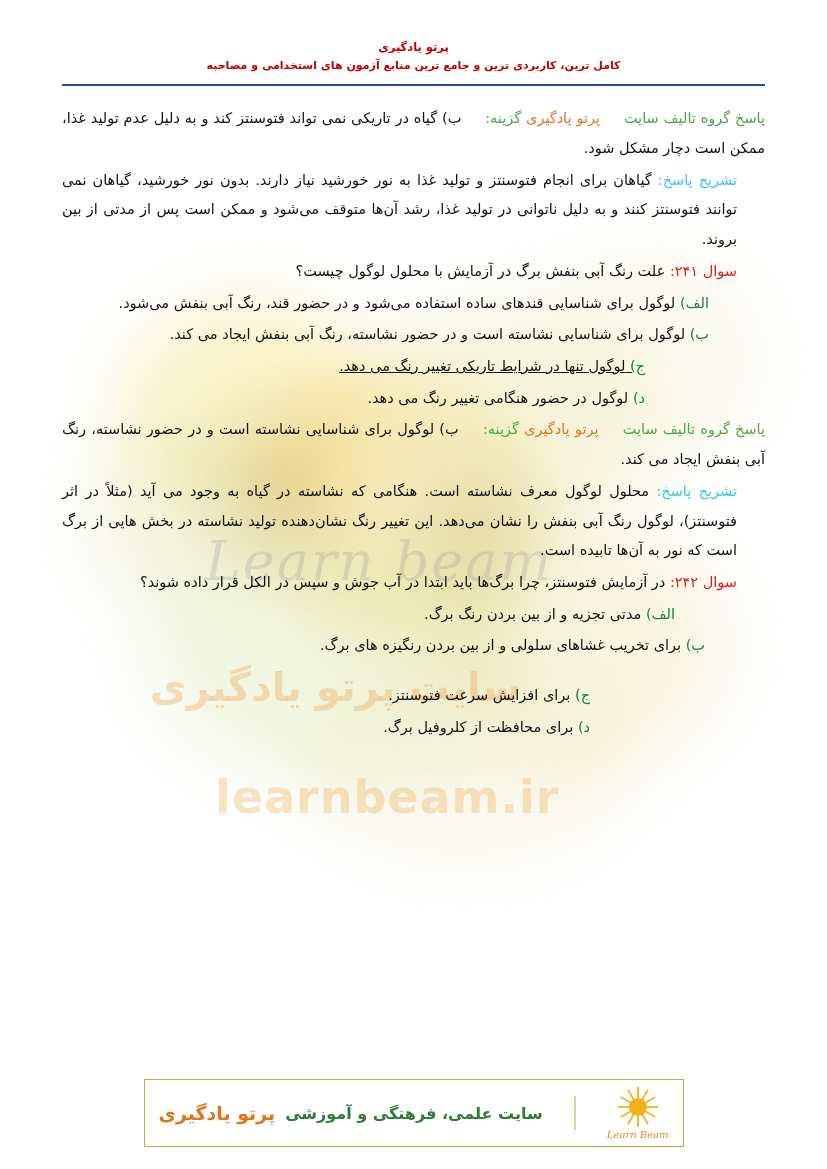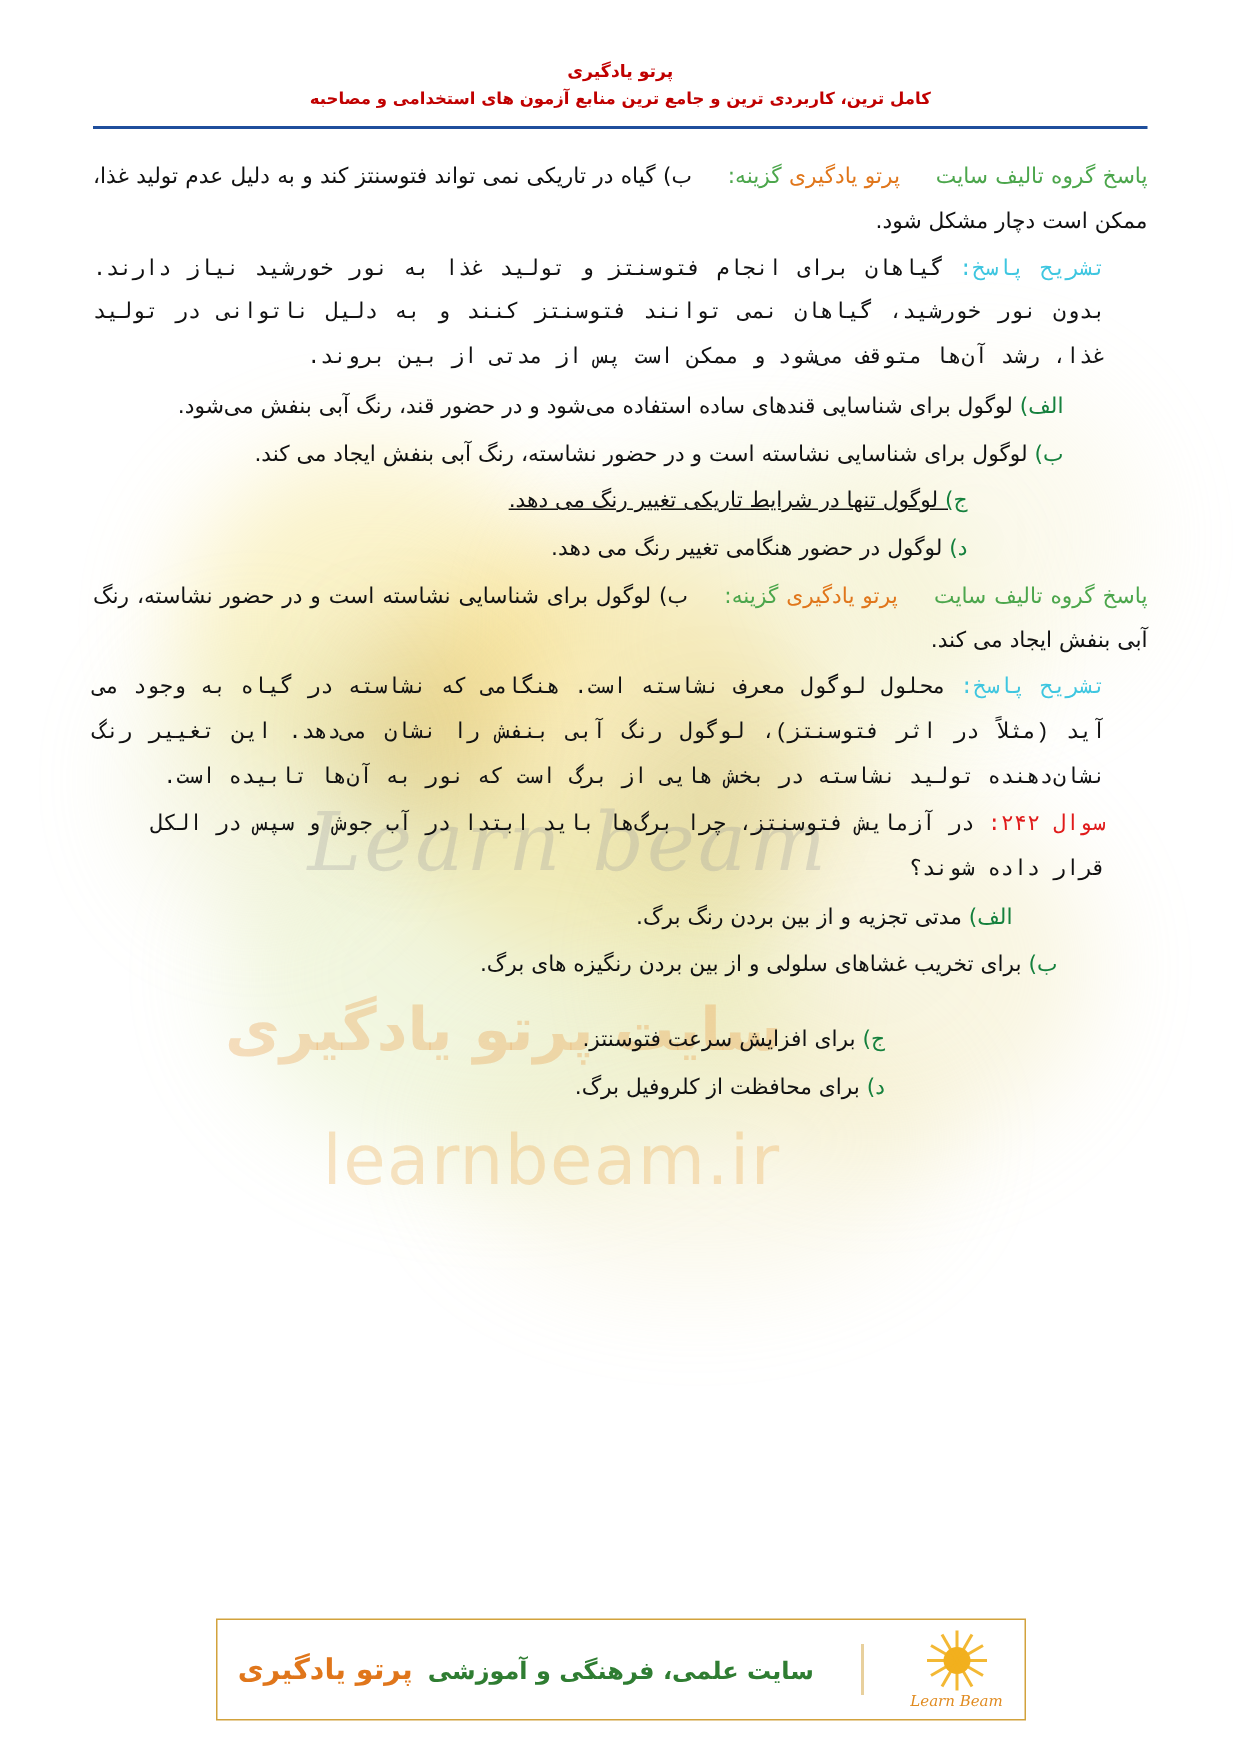--- a/index.html
+++ b/index.html
@@ -56,23 +56,23 @@
     letter-spacing: 2px;
   }
   .wm-fa {
     left: 150px; top: 664px;
     font-size: 40px;
     font-weight: bold;
     color: rgba(232,150,60,0.30);
     direction: rtl;
   }
   .wm-learnbeam-ir {
-    left: 215px; top: 746px;
+    left: 215px; top: 770px;
     font-size: 46px;
-    font-weight: normal;
+    font-weight: bold;
     color: rgba(236,170,80,0.32);
     letter-spacing: 1px;
   }
 
   
   .page-header {
     position: relative;
     z-index: 3;
     text-align: center;
     padding-top: 38px;
@@ -99,21 +99,21 @@
     position: relative;
     z-index: 3;
     margin: 18px 62px 0 62px;
     direction: rtl;
     text-align: justify;
     font-size: 14.5px;
     line-height: 2.05;
     color: #111111;
   }
   .para { margin-bottom: 2px; }
-  .indent-1 { padding-right: 28px; font-family: Liberation Mono, monospace; }
+  .indent-1 { padding-right: 28px; }
   .indent-2 { padding-right: 56px; }
   .right-align { text-align: right; }
 
   .lbl-answer-group { color: #4ca64c; font-weight: normal; margin-left: 19px; }
   .lbl-brand        { color: #e0761b; }
   .lbl-explain      { color: #3ec6e0; }
   .lbl-question     { color: #e01b1b; }
   .lbl-choice       { color: #15803d; }
   .txt { color: #111111; }
 
@@ -222,20 +222,24 @@
     <span class="lbl-answer-group">گزینه:</span>
     <span class="txt">ب)</span>
     <span class="txt">گیاه در تاریکی نمی تواند فتوسنتز کند و به دلیل عدم تولید غذا، ممکن است دچار مشکل شود.</span>
   </div>
 
   <div class="para indent-1">
     <span class="lbl-explain">تشریح پاسخ:</span>
     <span class="txt">گیاهان برای انجام فتوسنتز و تولید غذا به نور خورشید نیاز دارند. بدون نور خورشید، گیاهان نمی توانند فتوسنتز کنند و به دلیل ناتوانی در تولید غذا، رشد آن‌ها متوقف می‌شود و ممکن است پس از مدتی از بین بروند.</span>
   </div>
 
+  <div class="para indent-1 right-align">
+    <span class="lbl-question">سوال ۲۴۱:</span>
+    <span class="txt">علت رنگ آبی بنفش برگ در آزمایش با محلول لوگول چیست؟</span>
+  </div>
 
   <div class="para indent-2">
     <span class="lbl-choice">الف)</span>
     <span class="txt">لوگول برای شناسایی قندهای ساده استفاده می‌شود و در حضور قند، رنگ آبی بنفش می‌شود.</span>
   </div>
   <div class="para indent-2 right-align">
     <span class="lbl-choice">ب)</span>
     <span class="txt">لوگول برای شناسایی نشاسته است و در حضور نشاسته، رنگ آبی بنفش ایجاد می کند.</span>
   </div>
   <div class="para indent-2 right-align" style="padding-right:120px;text-decoration:underline;">

